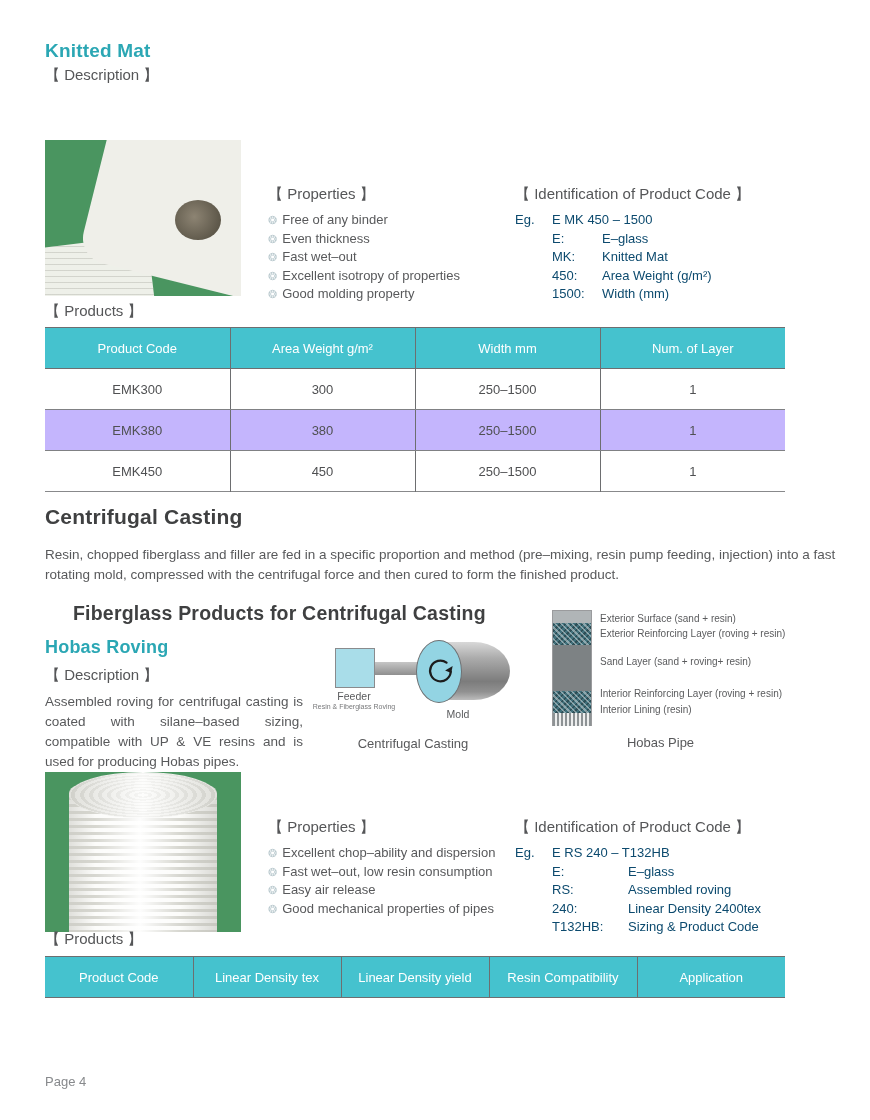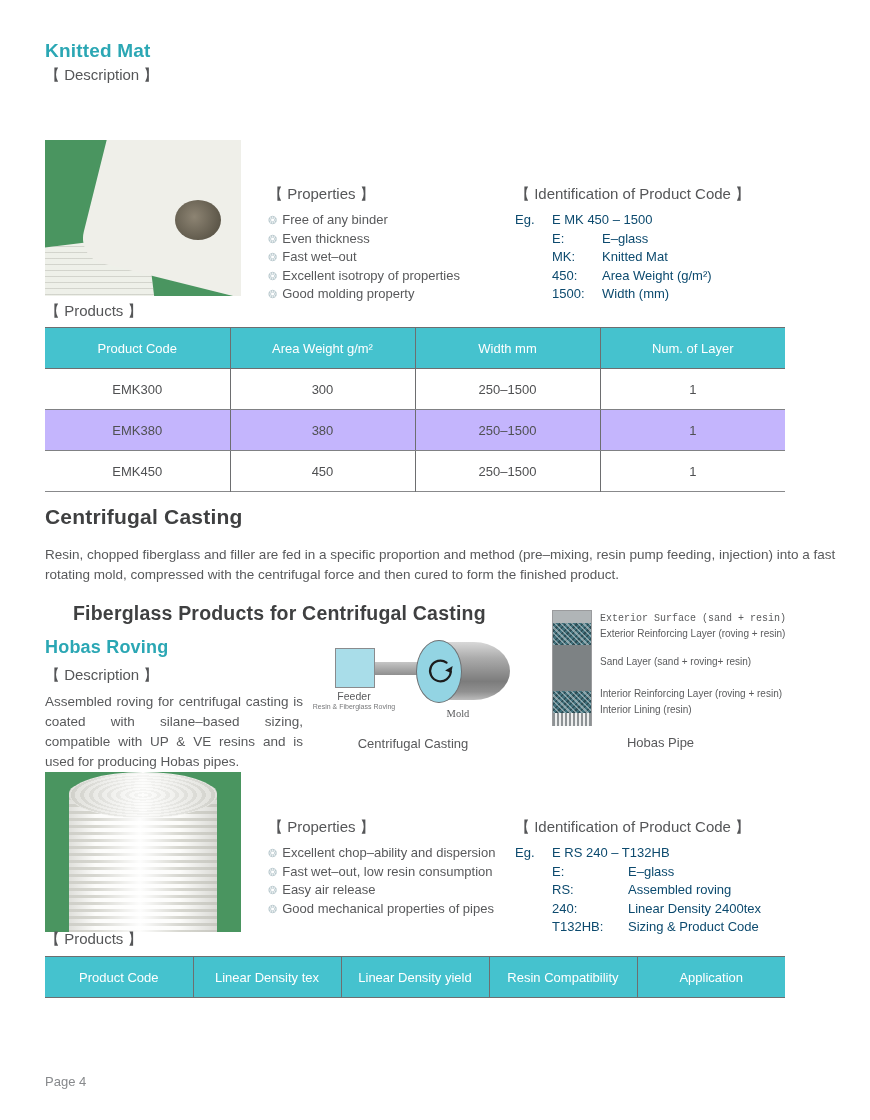--- a/index.html
+++ b/index.html
@@ -220,33 +220,33 @@
     <div class="feeder-box"></div>
     <div class="mold-body"></div>
     <div class="mold-face">
       <svg width="32" height="32" viewBox="0 0 34 34">
         <path d="M 25 7 A 11 11 0 1 0 29.5 16.5" fill="none" stroke="#1c1c1c" stroke-width="2.4" stroke-linecap="round"></path>
         <polygon points="30,18 23.5,15.5 31.5,10.5" fill="#1c1c1c"></polygon>
       </svg>
     </div>
     <div class="diagram-label" style="left:18px; top:74px; width:76px;">Feeder</div>
     <div class="diagram-sublabel" style="left:0px; top:87px; width:112px;">Resin &amp; Fiberglass Roving</div>
-    <div class="diagram-label" style="left:120px; top:92px; width:80px;font-family:Liberation Serif, serif;">Mold</div>
+    <div class="diagram-label" style="left:120px; top:92px; width:80px;">Mold</div>
     <div class="diagram-caption" style="left:15px; top:120px; width:200px;">Centrifugal Casting</div>
   </div>
 
   <div class="abs" style="left:548px; top:604px; width:300px; height:150px;">
     <div class="pipe-strip">
       <div class="layer-exs"></div>
       <div class="layer-reinf"></div>
       <div class="layer-sand"></div>
       <div class="layer-reinf"></div>
       <div class="layer-lining"></div>
     </div>
-    <div class="pipe-label" style="top:9px;font-family:Liberation Mono, monospace;">Exterior Surface (sand + resin)</div>
+    <div class="pipe-label" style="top:9px;">Exterior Surface (sand + resin)</div>
     <div class="pipe-label" style="top:24px;">Exterior Reinforcing Layer (roving + resin)</div>
     <div class="pipe-label" style="top:52px;">Sand Layer (sand + roving+ resin)</div>
     <div class="pipe-label" style="top:84px;">Interior Reinforcing Layer (roving + resin)</div>
     <div class="pipe-label" style="top:100px;">Interior Lining (resin)</div>
     <div class="diagram-caption" style="left:25px; top:131px; width:175px;">Hobas Pipe</div>
   </div>
 
   <div class="abs photo" style="left:45px; top:772px; width:196px; height:160px;">
     <div class="rv-spool"></div>
     <div class="rv-top"></div>

